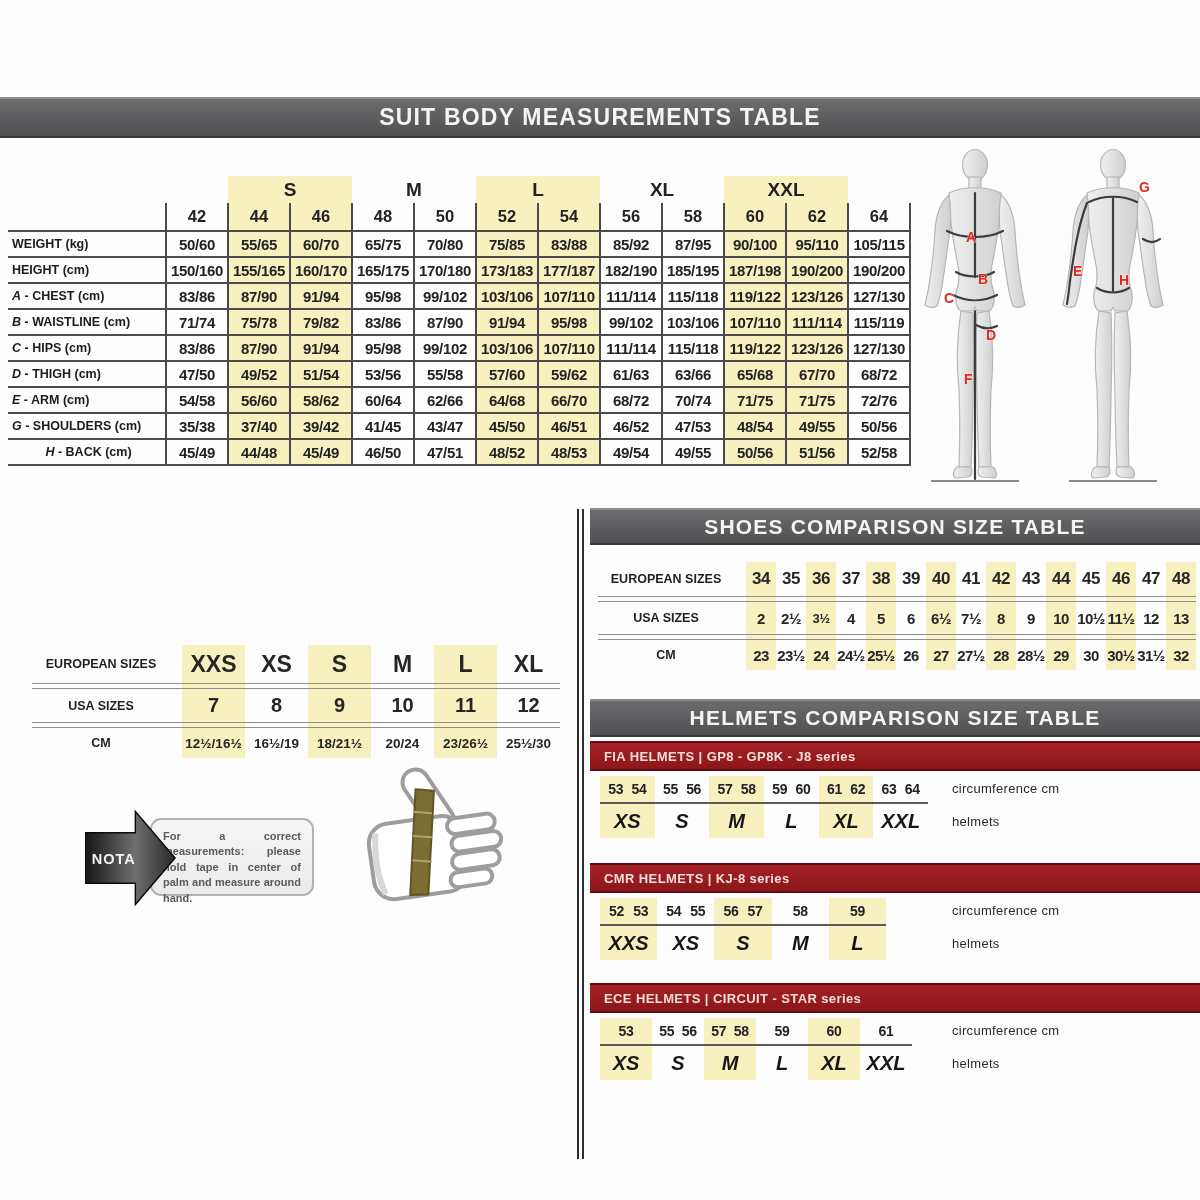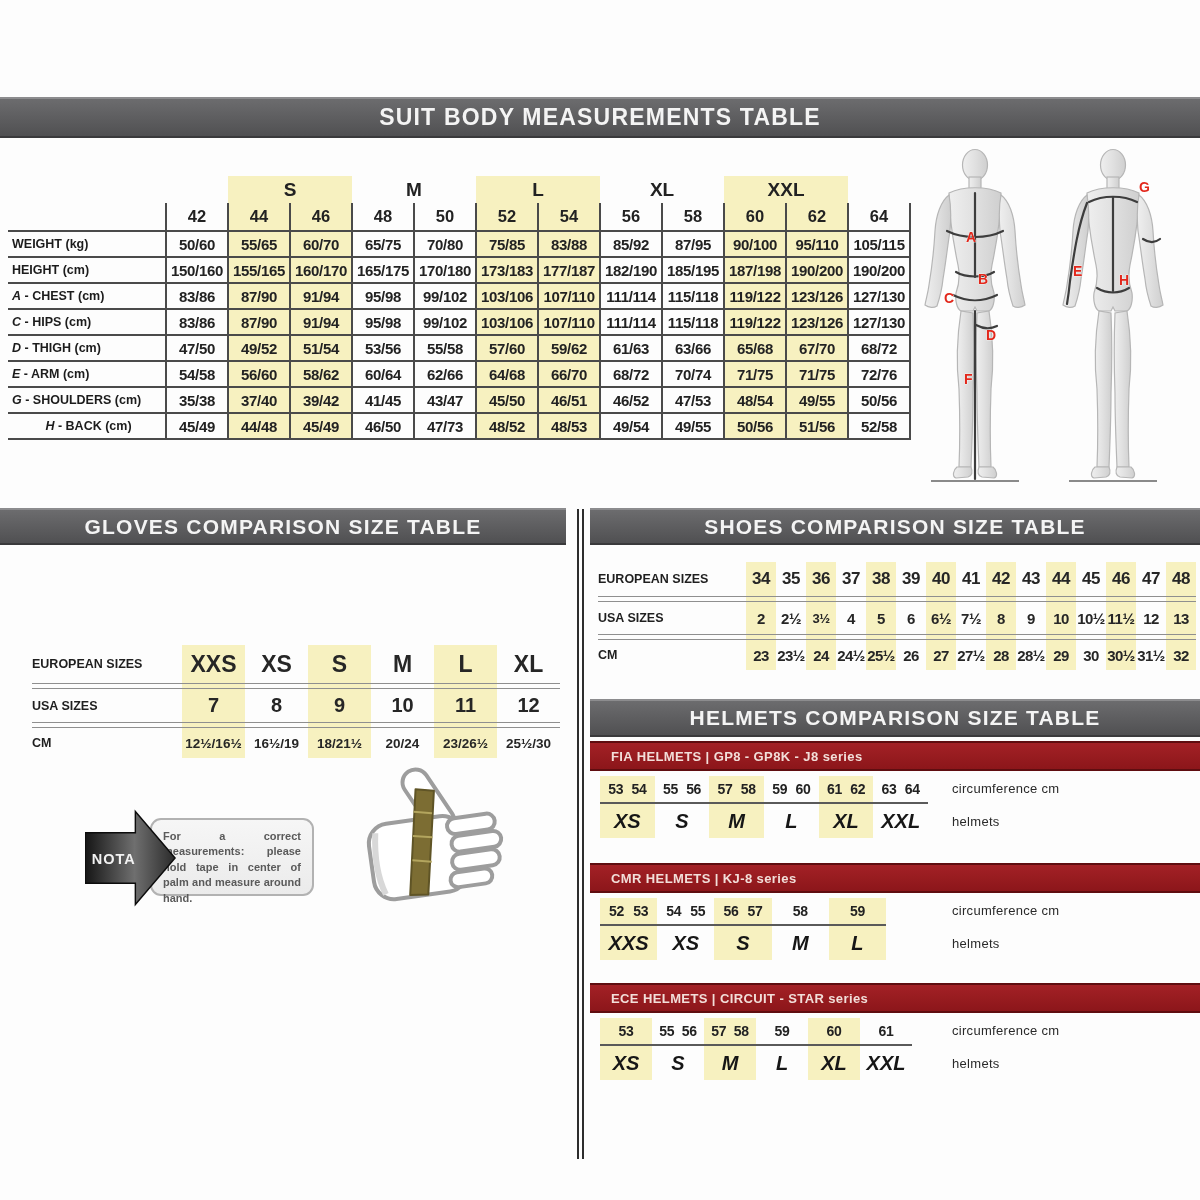--- a/index.html
+++ b/index.html
@@ -34,36 +34,36 @@
   #suit-table td.val:last-child{border-right:2px solid #4a4a4a;}
   #suit-table tr.data:last-child td{border-bottom:2px solid #4a4a4a;text-align:center;}
   .y{background:var(--yellow,#f7f1c0);}
 
   
   .cmp{position:absolute;}
   .bands{position:absolute;inset:0;z-index:0;}
   .band{position:absolute;top:0;bottom:0;background:var(--yellow,#f7f1c0);}
   .cmp-rows{position:relative;z-index:1;}
   .crow{display:flex;align-items:center;}
-  .clabel{font-size:12.5px;font-weight:700;color:#1f1f1f;text-align:left;padding-right:12px;box-sizing:border-box;}
+  .clabel{font-size:12.5px;font-weight:700;color:#1f1f1f;text-align:center;padding-right:12px;box-sizing:border-box;}
   .ccell{text-align:center;font-weight:700;color:#262626;}
   .dsep{box-sizing:border-box;height:6px;border-top:1.5px solid #8f8f8f;border-bottom:1.5px solid #8f8f8f;}
   #gloves-table{left:32px;top:645px;width:528px;}
   #gloves-table .clabel{width:150px;}
   #gloves-table .ccell{width:63px;}
   #shoes-table{left:598px;top:562px;width:598px;}
   #shoes-table .clabel{width:148px;}
   #shoes-table .ccell{width:30px;letter-spacing:-0.5px;}
 
   
   .hbar{position:absolute;left:590px;width:610px;height:30px;box-sizing:border-box;
         background:linear-gradient(#a32126,#8c161a);
         border-top:2px solid #5f0d10;border-bottom:2px solid #5f0d10;
         color:#f2ded9;font-size:13px;font-weight:700;letter-spacing:.4px;
-        display:flex;align-items:center;padding-left:21px;}
+        display:flex;align-items:center;padding-left:14px;}
   .hblock{position:absolute;left:600px;display:flex;}
   .hcell{flex:1;}
   .hnums{height:26px;display:flex;justify-content:space-evenly;align-items:center;
          font-size:14px;font-weight:700;color:#222;border-bottom:2px solid #5a5a5a;letter-spacing:-0.3px;}
   .hsize{height:34px;display:flex;align-items:center;justify-content:center;
          font-size:20px;font-weight:700;font-style:italic;color:#161616;}
   .hlab{position:absolute;left:952px;font-size:13px;color:#2a2a2a;letter-spacing:.3px;}
 
   
   .nota-arrow{position:absolute;left:85px;top:808px;width:92px;height:100px;z-index:3;}
@@ -169,20 +169,35 @@
           <td class="val ">99/102</td>
           <td class="val y">103/106</td>
           <td class="val y">107/110</td>
           <td class="val ">111/114</td>
           <td class="val ">115/118</td>
           <td class="val y">119/122</td>
           <td class="val y">123/126</td>
           <td class="val ">127/130</td>
         </tr>
         <tr class="data">
+          <td class="sl"><i>B</i> - WAISTLINE (cm)</td>
+          <td class="val ">71/74</td>
+          <td class="val y">75/78</td>
+          <td class="val y">79/82</td>
+          <td class="val ">83/86</td>
+          <td class="val ">87/90</td>
+          <td class="val y">91/94</td>
+          <td class="val y">95/98</td>
+          <td class="val ">99/102</td>
+          <td class="val ">103/106</td>
+          <td class="val y">107/110</td>
+          <td class="val y">111/114</td>
+          <td class="val ">115/119</td>
+        </tr>
+        <tr class="data">
           <td class="sl"><i>C</i> - HIPS (cm)</td>
           <td class="val ">83/86</td>
           <td class="val y">87/90</td>
           <td class="val y">91/94</td>
           <td class="val ">95/98</td>
           <td class="val ">99/102</td>
           <td class="val y">103/106</td>
           <td class="val y">107/110</td>
           <td class="val ">111/114</td>
           <td class="val ">115/118</td>
@@ -234,21 +249,21 @@
           <td class="val y">48/54</td>
           <td class="val y">49/55</td>
           <td class="val ">50/56</td>
         </tr>
         <tr class="data">
           <td class="sl"><i>H</i> - BACK (cm)</td>
           <td class="val ">45/49</td>
           <td class="val y">44/48</td>
           <td class="val y">45/49</td>
           <td class="val ">46/50</td>
-          <td class="val ">47/73</td>
+          <td class="val ">47/51</td>
           <td class="val y">48/52</td>
           <td class="val y">48/53</td>
           <td class="val ">49/54</td>
           <td class="val ">49/55</td>
           <td class="val y">50/56</td>
           <td class="val y">51/56</td>
           <td class="val ">52/58</td>
         </tr>
       </tbody>
     </table>
@@ -296,23 +311,20 @@
         <text x="75" y="143" class="figletter">B</text>
         <text x="41" y="162" class="figletter">C</text>
         <text x="83" y="199" class="figletter">D</text>
         <text x="61" y="243" class="figletter">F</text>
         <text x="236" y="51" class="figletter">G</text>
         <text x="170" y="135" class="figletter">E</text>
         <text x="216" y="144" class="figletter">H</text>
       </g>
   </svg>
 
-  <div class="gbar gloves-bar">
-    <span>GLOVES COMPARISON SIZE TABLE</span>
-  </div>
   <div class="gbar shoes-bar">
     <span>SHOES COMPARISON SIZE TABLE</span>
   </div>
   <div class="vdiv"></div>
 
   <div id="shoes-table" class="cmp">
     <div class="bands" id="shoes-bands">
         <div class="band" style="left:148px;width:30px"></div>
         <div class="band" style="left:208px;width:30px"></div>
         <div class="band" style="left:268px;width:30px"></div>

